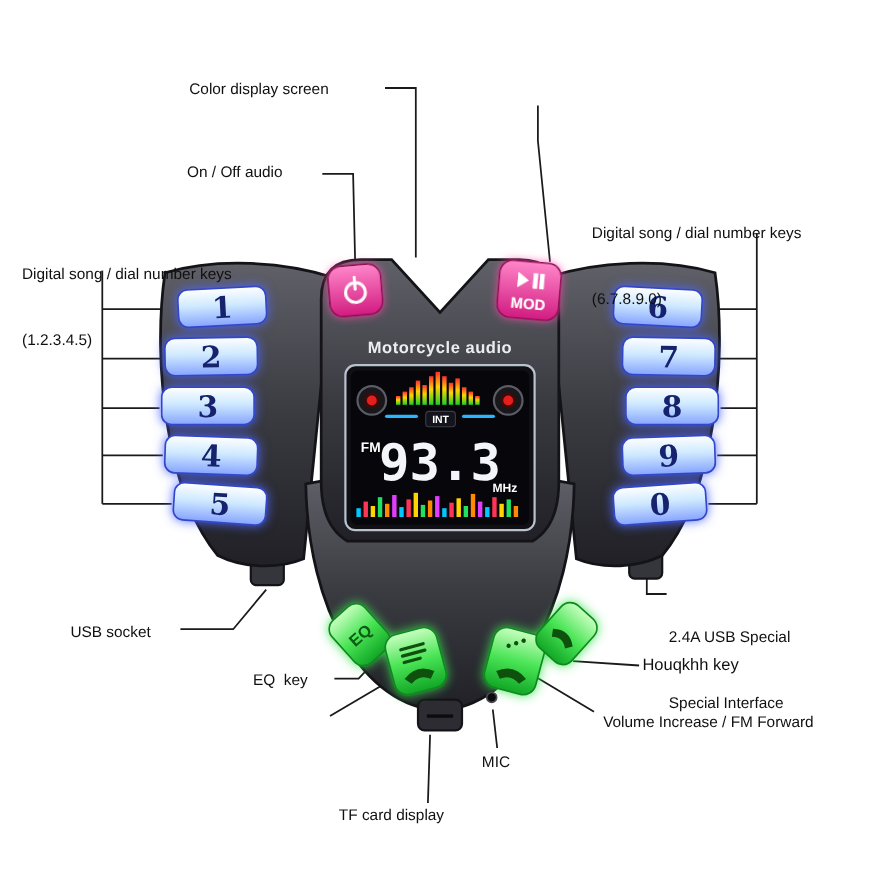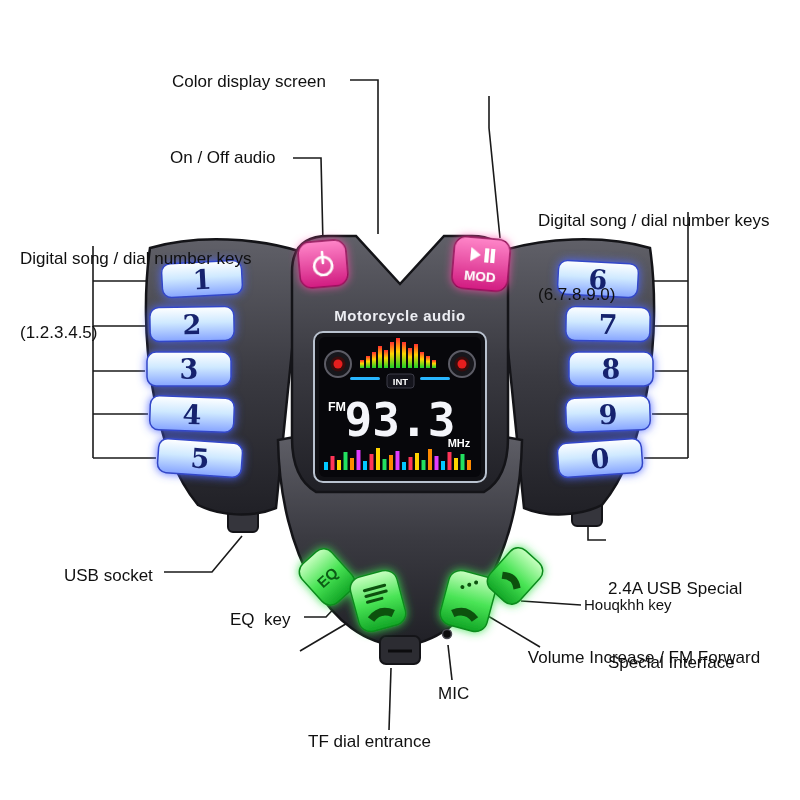--- a/index.html
+++ b/index.html
@@ -1,19 +1,19 @@
 <!DOCTYPE html>
 <html><head>
 <meta charset="utf-8">
 <style>
   html,body{margin:0;padding:0;background:#fff;}
   .canvas{position:relative;width:800px;height:800px;background:#ffffff;
           font-family:"Liberation Sans",sans-serif;overflow:hidden;}
   svg.scene{position:absolute;left:0;top:0;}
-  .label{position:absolute;color:#101010;font-size:17px;line-height:1.45;white-space:pre;}
+  .label{position:absolute;color:#101010;font-size:14px;line-height:1.45;white-space:pre;}
   .label.center{text-align:center;white-space:normal;}
   .label.center div{white-space:pre;}
   .label.big{font-size:15px;}
 </style>
 </head>
 <body>
 
 <div class="canvas">
 
   <svg class="scene" width="800" height="800" viewBox="0 0 800 800">
@@ -281,15 +281,15 @@
 
   <div class="label big" style="left:584px;top:594px">Houqkhh key</div>
 
 
   <div class="label" style="left:438px;top:682px">MIC</div>
 
   <div class="label center" style="left:502px;top:646px;width:284px">
     <div>Volume Increase / FM Forward</div>
   </div>
 
-  <div class="label" style="left:308px;top:730px">TF dial entrance</div>
+  <div class="label" style="left:308px;top:730px">TF card display</div>
 
 </div>
 
 </body></html>

